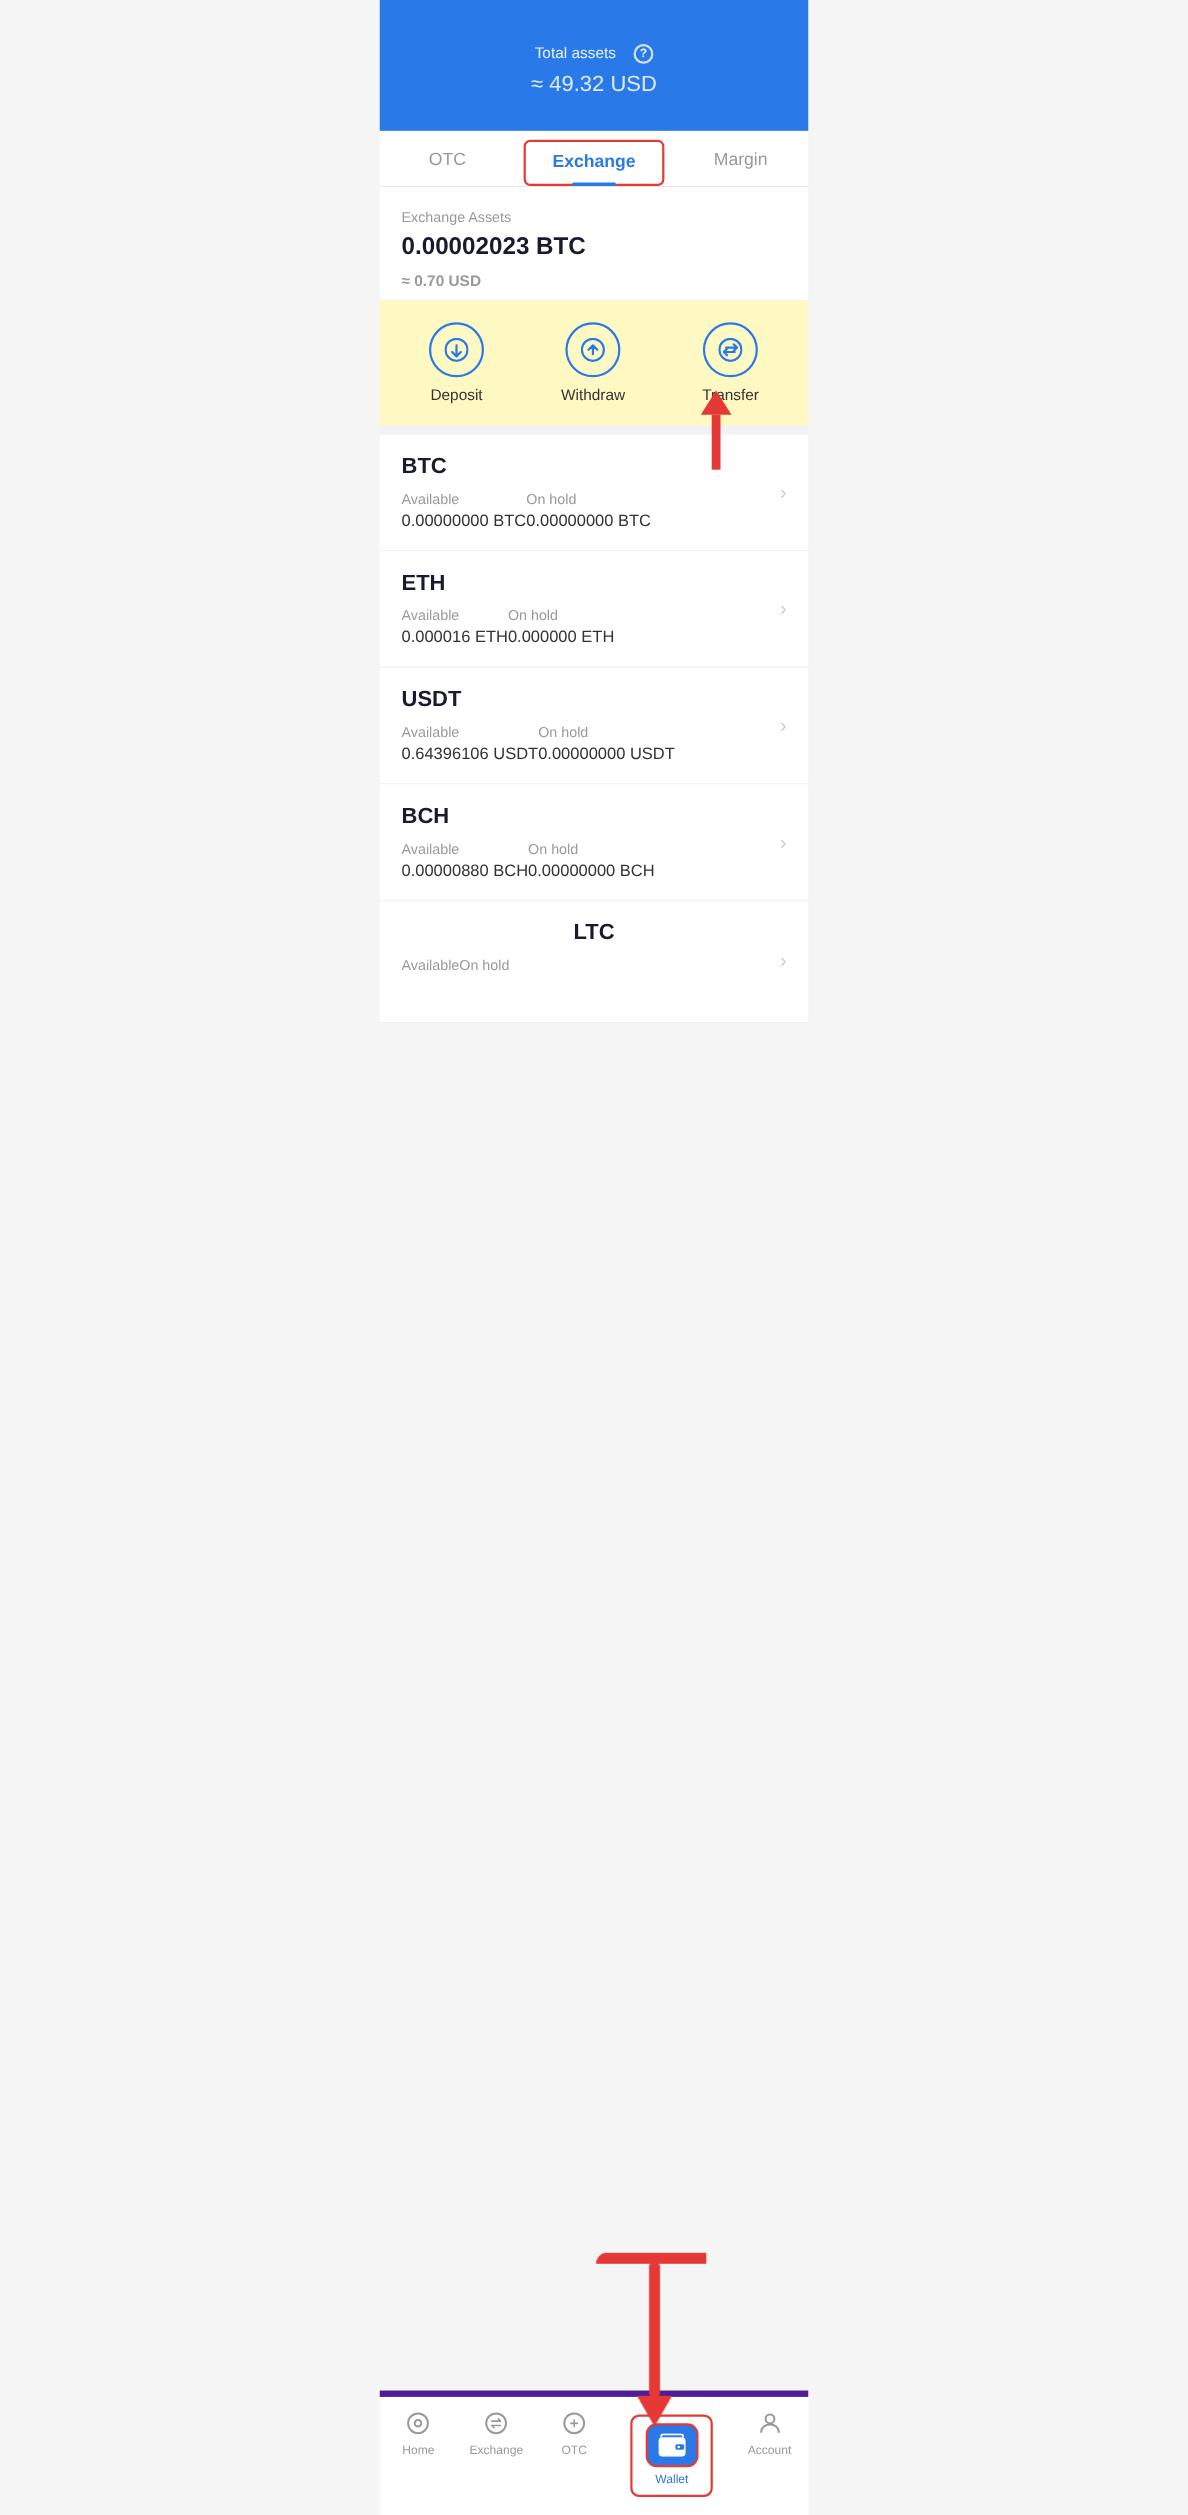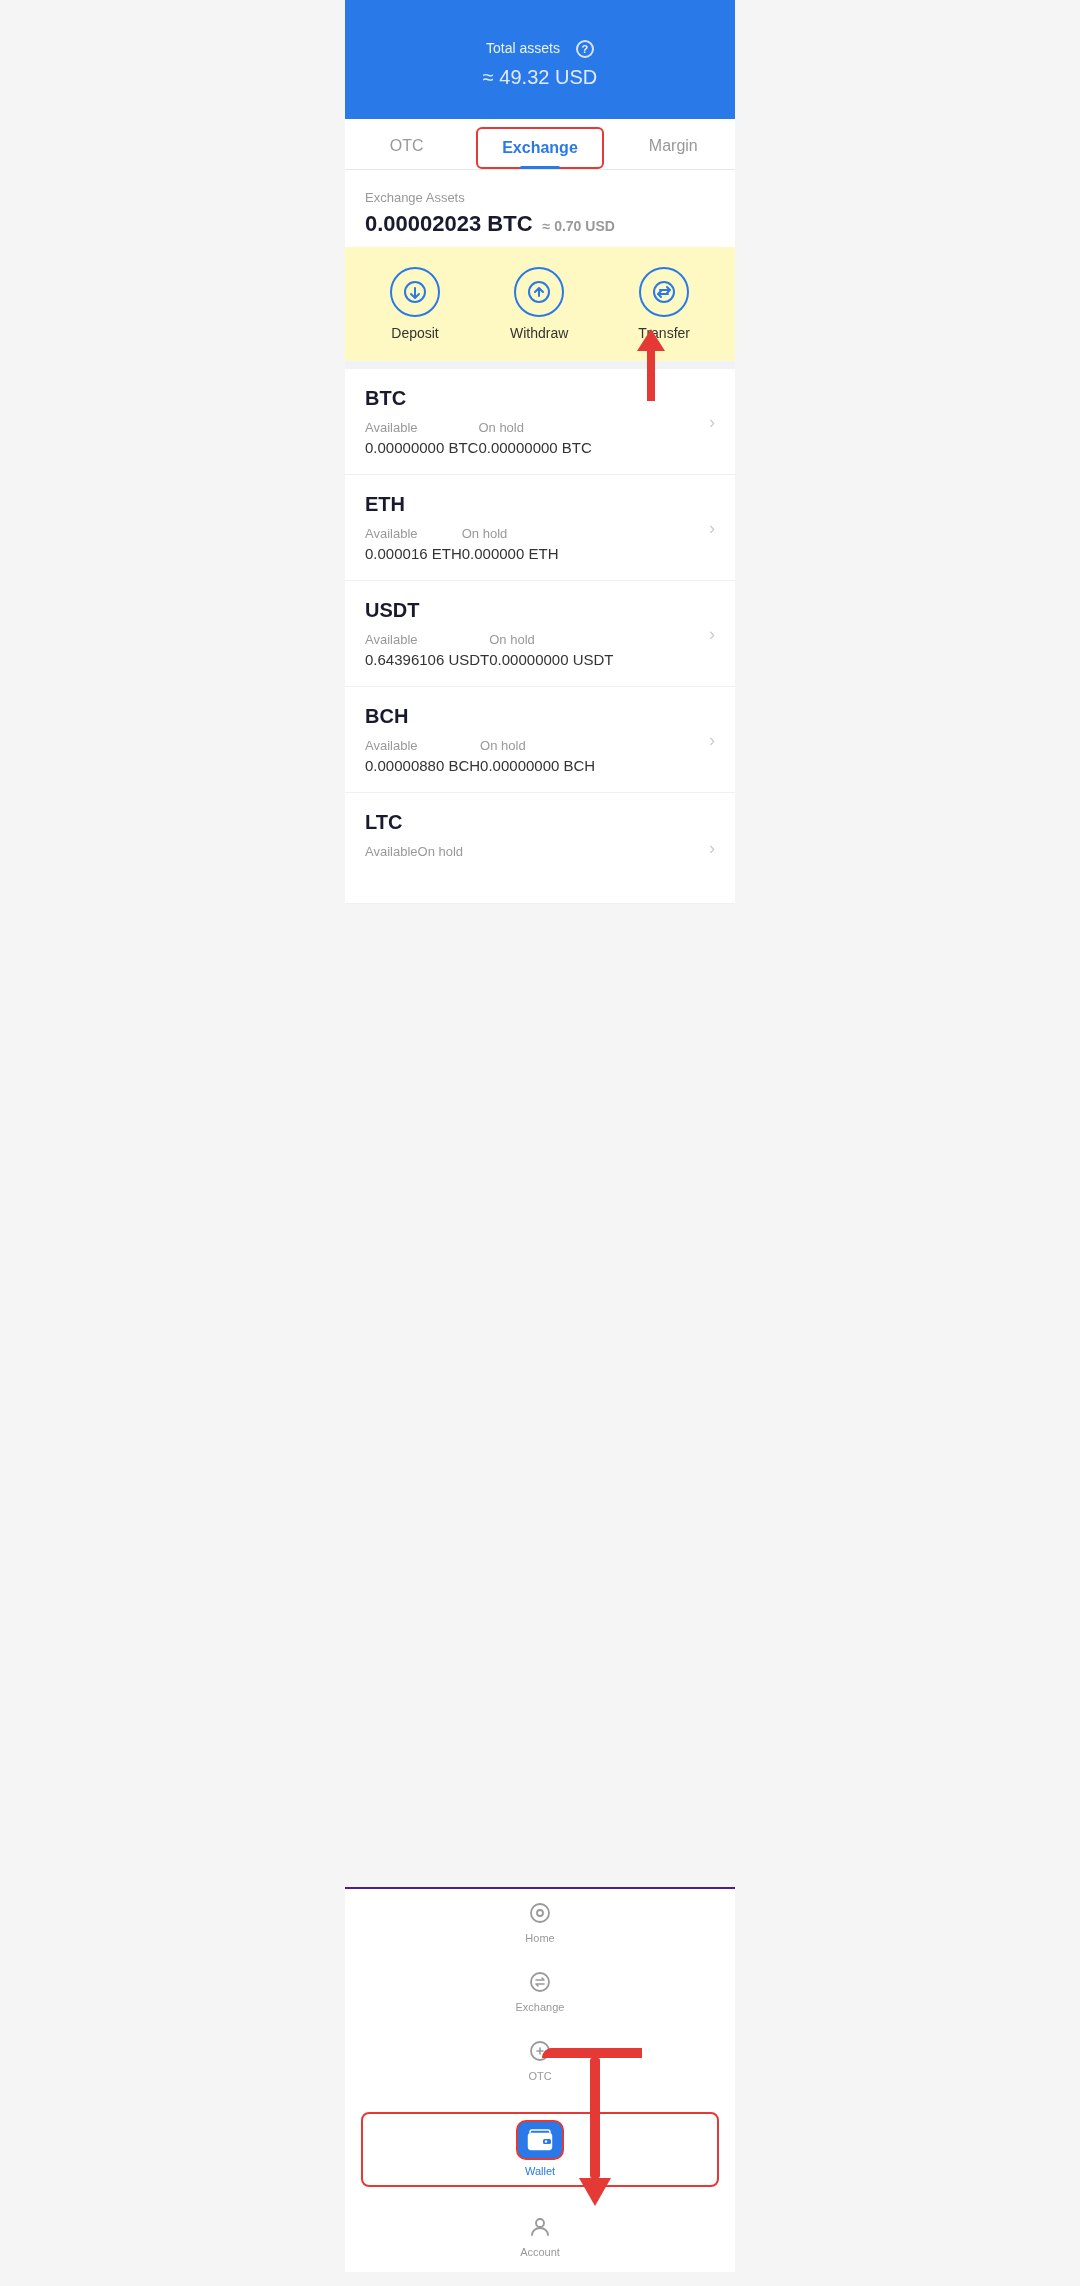--- a/index.html
+++ b/index.html
@@ -97,20 +97,21 @@
       color: #999;
       margin-bottom: 6px;
     }
     .exchange-assets-amount {
       font-size: 22px;
       font-weight: 700;
       color: #1a1a2e;
       display: flex;
       align-items: baseline;
       gap: 10px;
+      flex-direction: column;
     }
     .exchange-assets-usd {
       font-size: 14px;
       color: #999;
       font-weight: 700;
     }
 
     
     .action-buttons {
       background: #fef9c3;
@@ -199,29 +200,28 @@
       right: 20px;
       top: 50%;
       transform: translateY(-50%);
       color: #ccc;
       font-size: 18px;
     }
 
     
     .bottom-nav {
       position: fixed;
-      bottom: 14px;
+      bottom: 0;
       left: 50%;
       transform: translateX(-50%);
       width: 390px;
       background: white;
       display: flex;
-      border-top: 2px solid #4c1d95;
+      border-top: 6px solid #4c1d95;
       z-index: 100;
-      flex-direction: column;
     }
     .nav-item {
       flex: 1;
       display: flex;
       flex-direction: column;
       align-items: center;
       padding: 10px 0 14px;
       cursor: pointer;
       gap: 5px;
     }
@@ -414,21 +414,21 @@
         <div class="coin-detail-value">0.00000880 BCH</div>
       </div>
       <div class="coin-detail-group">
         <div class="coin-detail-label">On hold</div>
         <div class="coin-detail-value">0.00000000 BCH</div>
       </div>
     </div>
     <span class="chevron">›</span>
   </div>
 
-  <div class="coin-item" style="padding-bottom:40px;">
+  <div class="coin-item" style="padding-bottom:40px;text-align:center;">
     <div class="coin-name">LTC</div>
     <div class="coin-details">
       <div class="coin-detail-group">
         <div class="coin-detail-label">Available</div>
         <div class="coin-detail-value"></div>
       </div>
       <div class="coin-detail-group">
         <div class="coin-detail-label">On hold</div>
         <div class="coin-detail-value"></div>
       </div>

